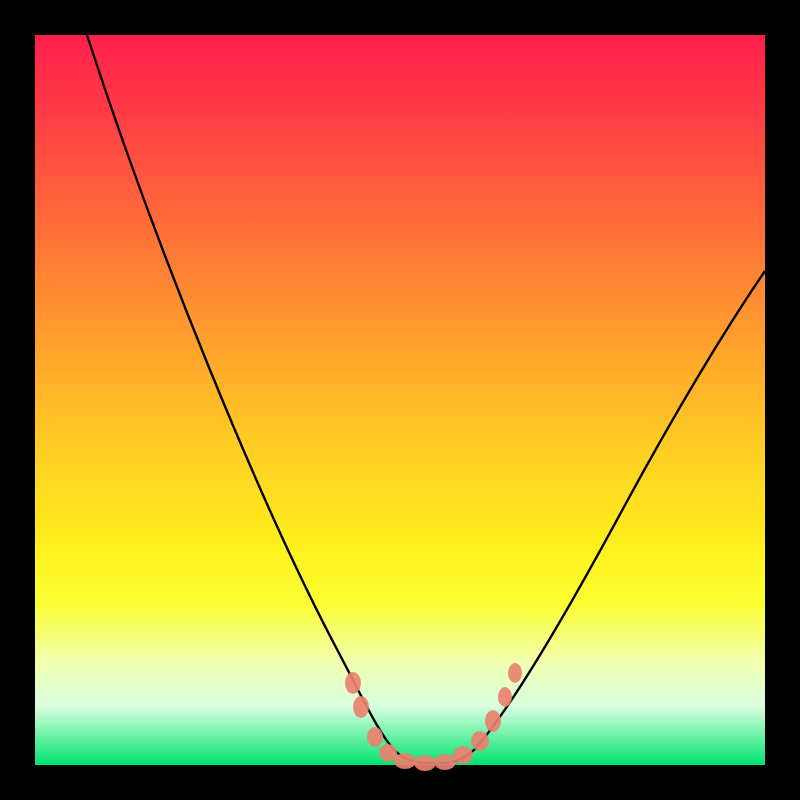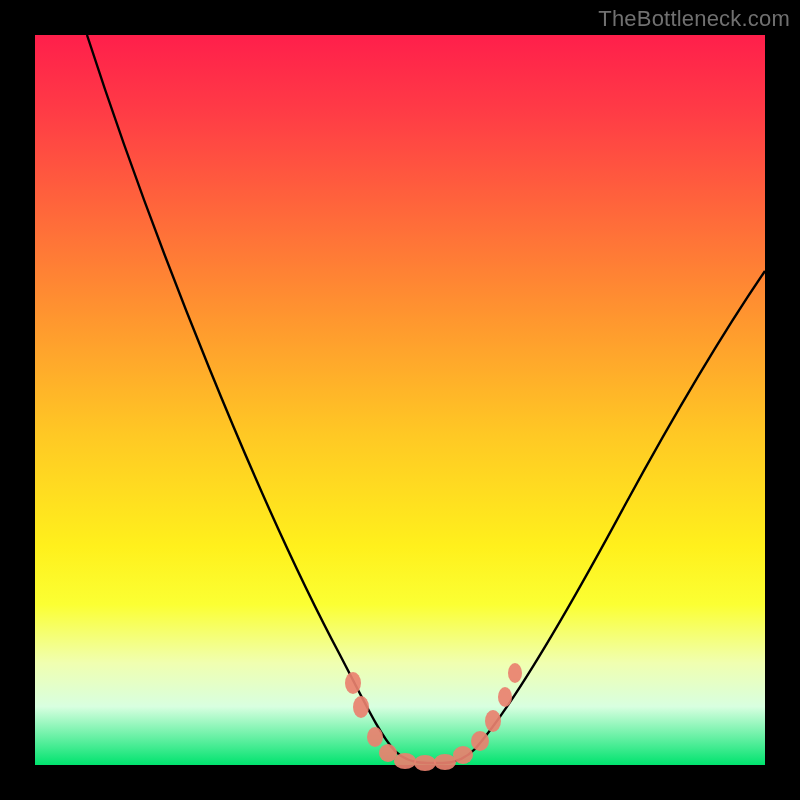--- a/index.html
+++ b/index.html
@@ -53,21 +53,20 @@
     top: 0;
     width: 730px;
     height: 730px;
     overflow: visible;
   }
 </style>
 </head>
 <body>
 
 <div class="frame">
-  <div class="watermark">TheBottleneck.com</div>
   <div class="plot">
     <svg class="curve" viewBox="0 0 730 730">
       <path d="M 52 0
                C 120 210, 225 470, 305 620
                C 330 668, 345 700, 360 716
                C 368 724, 378 728, 392 728
                L 408 728
                C 420 728, 430 724, 440 714
                C 470 680, 520 600, 590 470
                C 650 360, 700 280, 730 236" fill="none" stroke="#000" stroke-width="2.4"></path>

